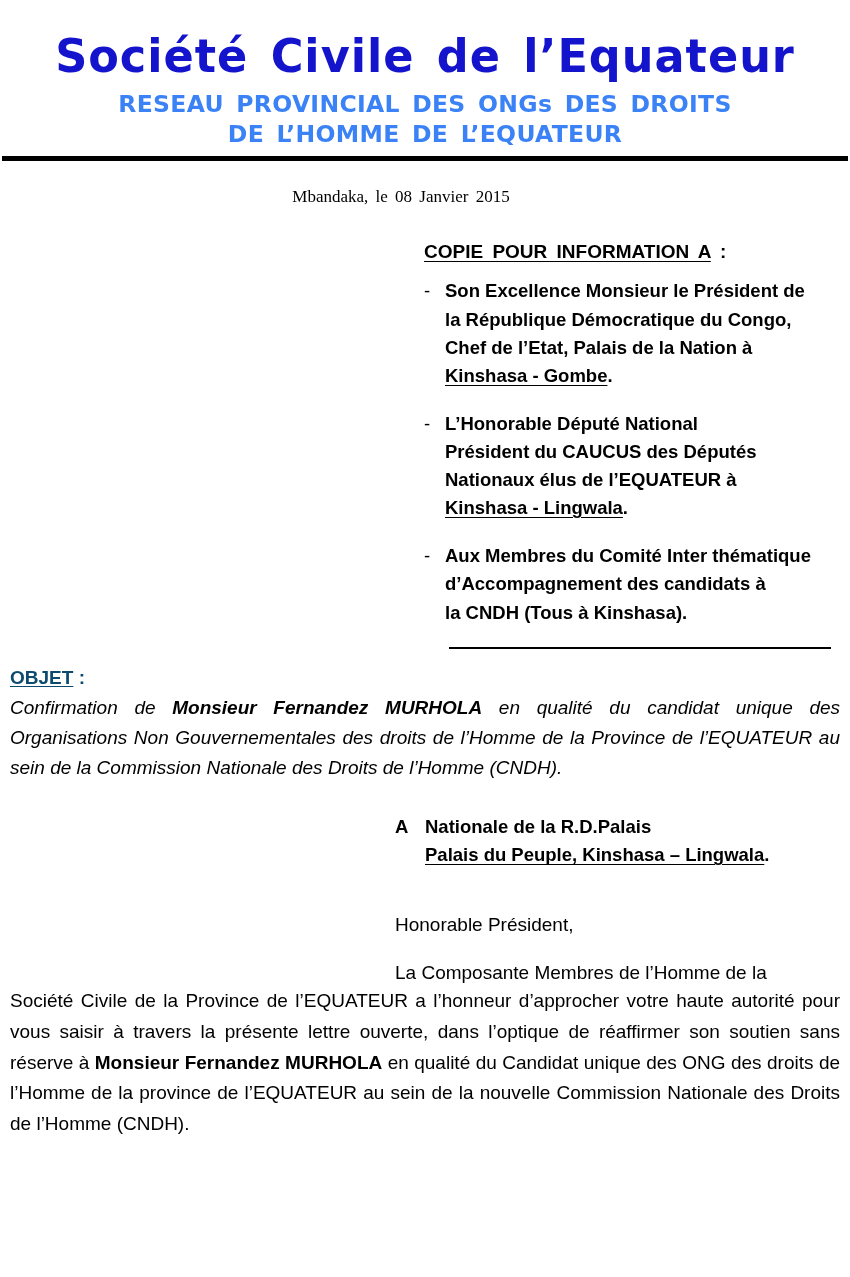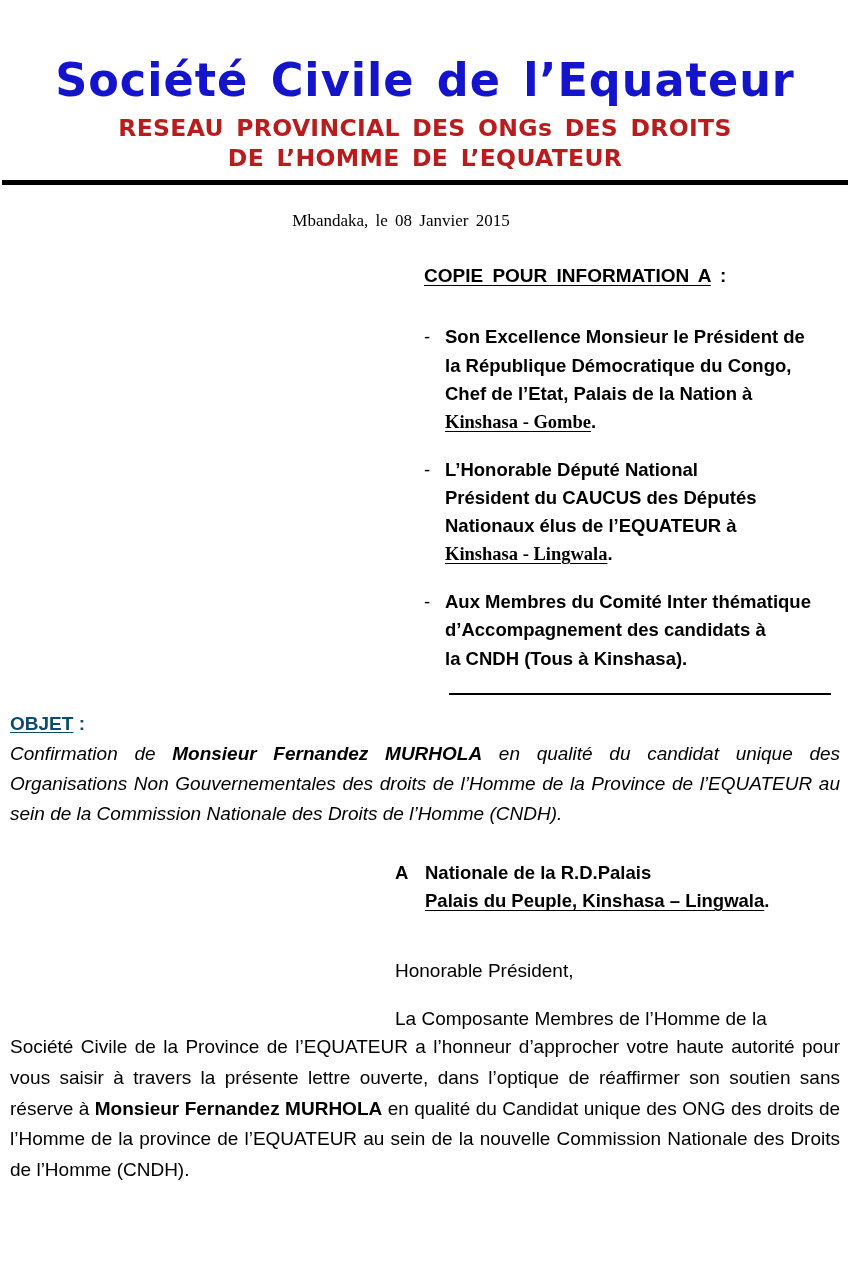--- a/index.html
+++ b/index.html
@@ -11,35 +11,35 @@
     width: 850px;
     height: 1277px;
     position: relative;
     font-family: "Liberation Sans", sans-serif;
     color: #000000;
     overflow: hidden;
   }
 
   
   .letterhead {
-    padding-top: 56px;
+    padding-top: 32px;
     text-align: center;
   }
   .org-title {
     color: #1414cc;
     font-size: 46px;
     font-weight: bold;
     letter-spacing: 1px;
     line-height: 1.05;
     word-spacing: 6px;
     font-family: "DejaVu Sans", sans-serif;
     transform: scaleX(0.97);
   }
   .org-subtitle {
-    color: #b91c1c;
+    color: #3b82f6;
     font-size: 23.5px;
     font-weight: bold;
     line-height: 1.28;
     word-spacing: 4px;
     letter-spacing: 0.3px;
     margin-top: 9px;
     font-family: "DejaVu Sans", sans-serif;
   }
   .header-rule {
     margin: 7px 2px 0 2px;
@@ -59,21 +59,21 @@
 
   
   .copy-block {
     margin-top: 34px;
     padding-left: 424px;
   }
   .copy-heading {
     font-size: 19px;
     font-weight: bold;
     word-spacing: 4px;
-    margin-bottom: 36px;
+    margin-bottom: 14px;
   }
   .copy-heading .u {
     text-decoration: underline;
     text-underline-offset: 3px;
   }
 
   .recipient {
     display: flex;
     font-size: 18.5px;
     font-weight: bold;
@@ -83,21 +83,20 @@
   .recipient .dash {
     width: 21px;
     flex: 0 0 21px;
     font-weight: normal;
   }
   .recipient .lines { flex: 1 1 auto; }
   .recipient .lines div { white-space: nowrap; }
   .recipient .u {
     text-decoration: underline;
     text-underline-offset: 3px;
-    font-family: Liberation Serif, serif;
   }
 
   .short-rule {
     margin-top: 14px;
     margin-left: 25px;
     width: 382px;
     height: 0;
     border-top: 2px solid #000000;
   }
 

